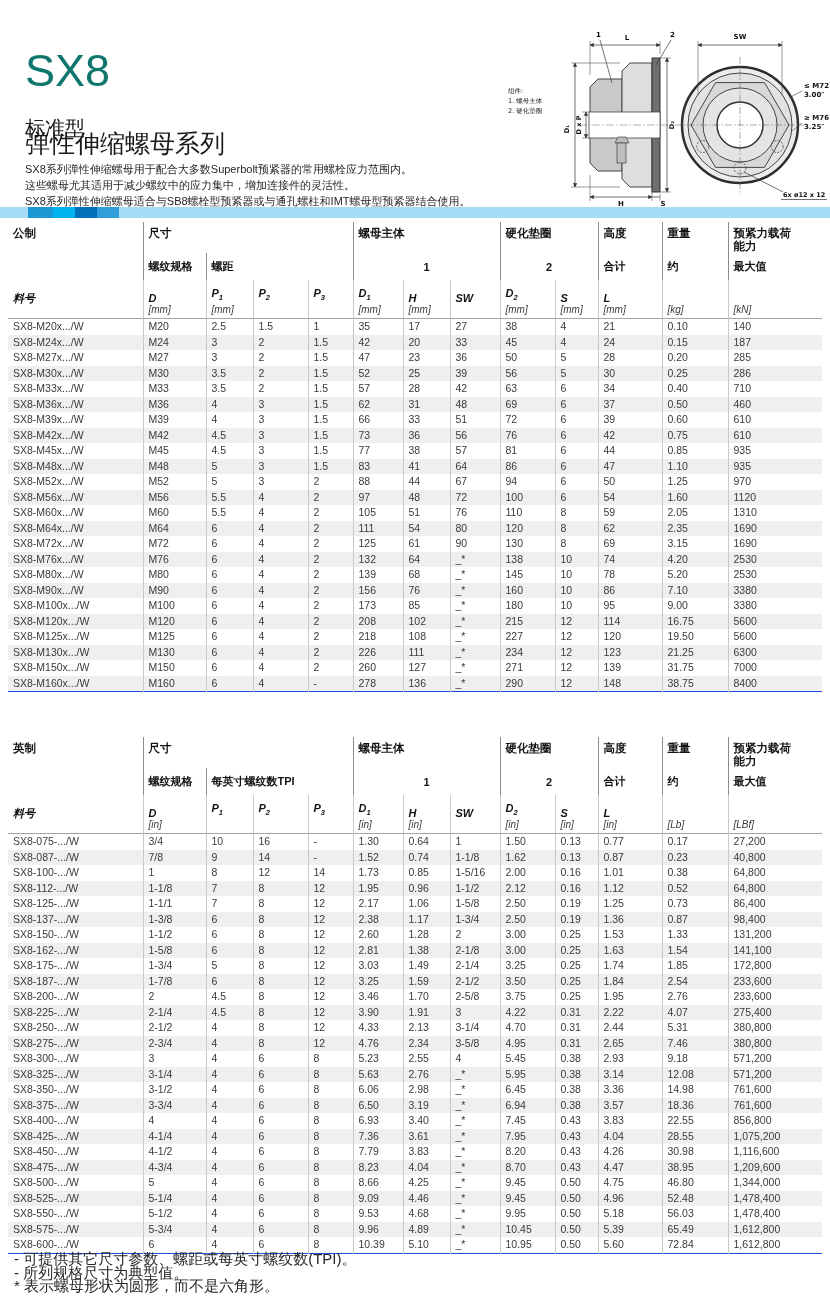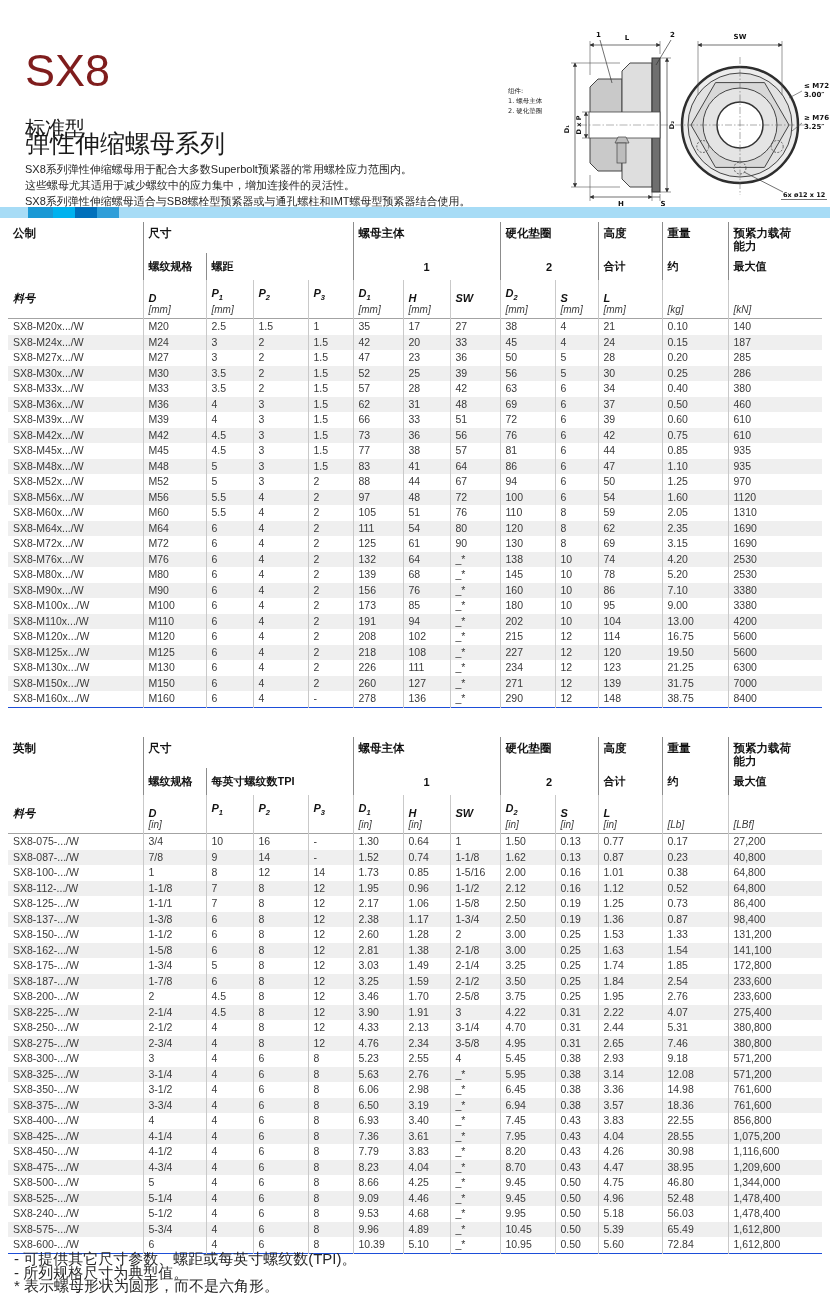--- a/index.html
+++ b/index.html
@@ -1,18 +1,18 @@
 <!DOCTYPE html>
 <html><head>
 <meta charset="utf-8">
 <style>
   html,body{margin:0;padding:0;background:#fff;}
   .page{position:relative;width:830px;height:1307px;background:#fff;overflow:hidden;
         font-family:"Liberation Sans","DejaVu Sans",sans-serif;color:#1a1a1a;}
-  .page-title{position:absolute;left:25px;top:48px;font-size:45px;line-height:1;font-weight:400;color:#7f1d1d;}
+  .page-title{position:absolute;left:25px;top:48px;font-size:45px;line-height:1;font-weight:400;color:#0f766e;}
   .sub1{position:absolute;left:25px;top:115px;font-size:20px;color:#1a1a1a;}
   .sub2{position:absolute;left:25px;top:127px;font-size:25px;color:#1a1a1a;}
   .desc{position:absolute;left:25px;top:161px;font-size:11px;line-height:16px;color:#262626;}
   .accent-bar{position:absolute;left:0;top:207px;width:830px;height:11px;display:flex;}
   .accent-bar div{height:100%;}
   .drawing{position:absolute;left:495px;top:25px;}
 
   .tblwrap{position:absolute;left:8px;width:814px;}
   .tw-metric{top:222px;}
   .tw-imperial{top:737px;}
@@ -306,21 +306,21 @@
             <td class="bl">3.5</td>
             <td class="bl">2</td>
             <td class="bl">1.5</td>
             <td class="bl">57</td>
             <td class="bl">28</td>
             <td class="bl">42</td>
             <td class="bl">63</td>
             <td class="bl">6</td>
             <td class="bl">34</td>
             <td class="bl">0.40</td>
-            <td class="bl">380</td>
+            <td class="bl">710</td>
           </tr>
           <tr>
             <td>SX8-M36x.../W</td>
             <td class="bl">M36</td>
             <td class="bl">4</td>
             <td class="bl">3</td>
             <td class="bl">1.5</td>
             <td class="bl">62</td>
             <td class="bl">31</td>
             <td class="bl">48</td>
@@ -517,35 +517,20 @@
             <td class="bl">4</td>
             <td class="bl">2</td>
             <td class="bl">173</td>
             <td class="bl">85</td>
             <td class="bl">_*</td>
             <td class="bl">180</td>
             <td class="bl">10</td>
             <td class="bl">95</td>
             <td class="bl">9.00</td>
             <td class="bl">3380</td>
-          </tr>
-          <tr>
-            <td>SX8-M110x.../W</td>
-            <td class="bl">M110</td>
-            <td class="bl">6</td>
-            <td class="bl">4</td>
-            <td class="bl">2</td>
-            <td class="bl">191</td>
-            <td class="bl">94</td>
-            <td class="bl">_*</td>
-            <td class="bl">202</td>
-            <td class="bl">10</td>
-            <td class="bl">104</td>
-            <td class="bl">13.00</td>
-            <td class="bl">4200</td>
           </tr>
           <tr>
             <td>SX8-M120x.../W</td>
             <td class="bl">M120</td>
             <td class="bl">6</td>
             <td class="bl">4</td>
             <td class="bl">2</td>
             <td class="bl">208</td>
             <td class="bl">102</td>
             <td class="bl">_*</td>
@@ -1066,21 +1051,21 @@
             <td class="bl">9.09</td>
             <td class="bl">4.46</td>
             <td class="bl">_*</td>
             <td class="bl">9.45</td>
             <td class="bl">0.50</td>
             <td class="bl">4.96</td>
             <td class="bl">52.48</td>
             <td class="bl">1,478,400</td>
           </tr>
           <tr>
-            <td>SX8-240-.../W</td>
+            <td>SX8-550-.../W</td>
             <td class="bl">5-1/2</td>
             <td class="bl">4</td>
             <td class="bl">6</td>
             <td class="bl">8</td>
             <td class="bl">9.53</td>
             <td class="bl">4.68</td>
             <td class="bl">_*</td>
             <td class="bl">9.95</td>
             <td class="bl">0.50</td>
             <td class="bl">5.18</td>

